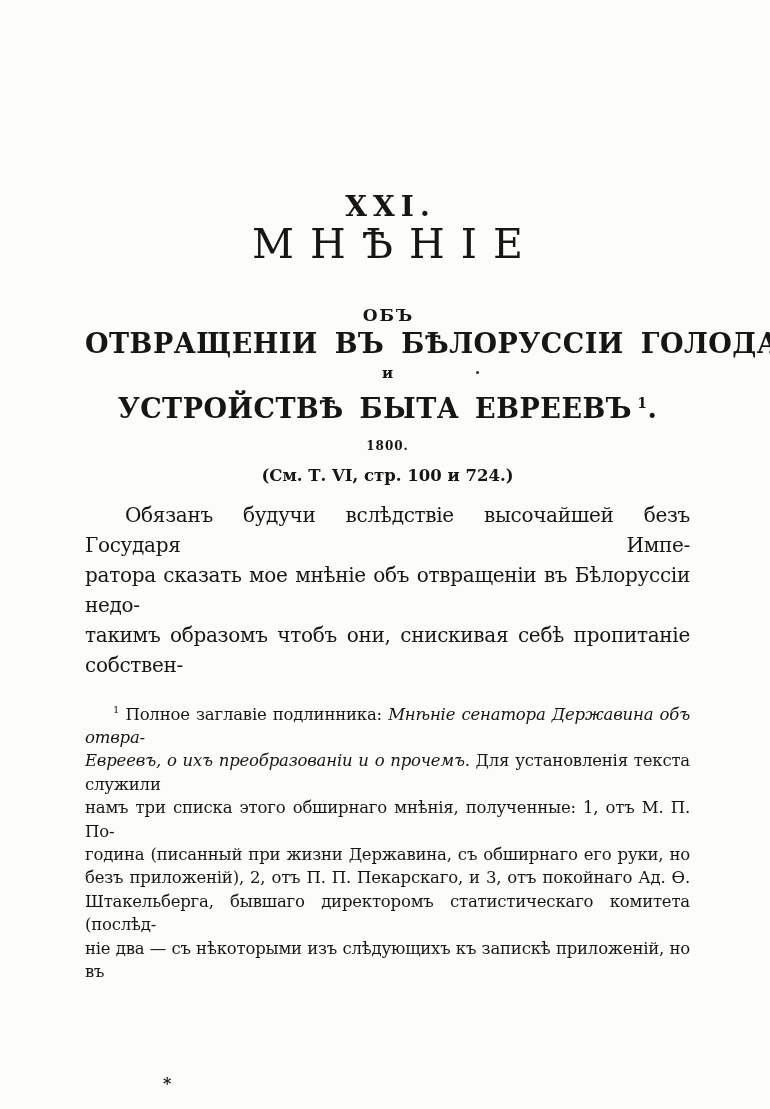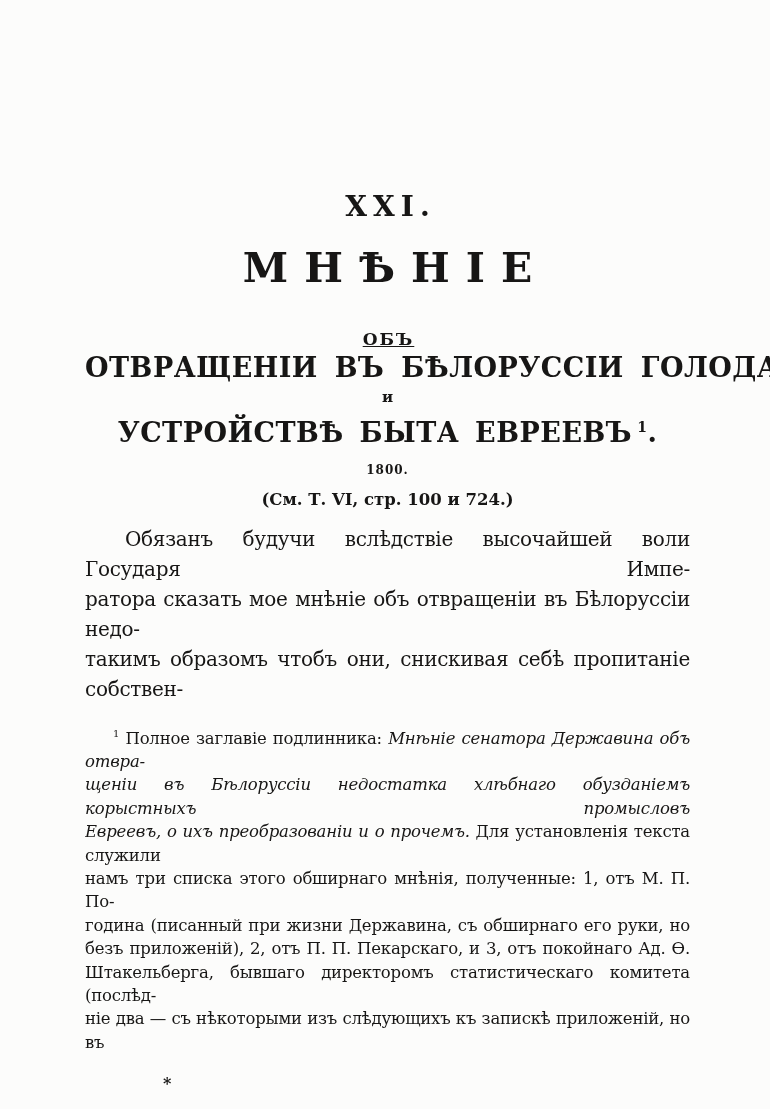--- a/index.html
+++ b/index.html
@@ -14,26 +14,26 @@
     width:770px; height:1109px;
     padding:192px 80px 0 85px;
     border-radius:26px;
   }
   .heading { text-align:center; }
   .section-number {
     font-size:28px; font-weight:bold; line-height:30px;
     letter-spacing:6px; padding-left:6px;
   }
   .title-main {
-    margin-top:24px; font-size:41px; font-weight:bold; line-height:44px;
+    font-size:41px; font-weight:normal; line-height:44px;
     letter-spacing:16px; padding-left:16px;
   }
   .title-ob {
     margin-top:40px; font-size:17px; font-weight:bold; line-height:18px;
-    letter-spacing:2px; padding-left:2px;text-decoration:underline;
+    letter-spacing:2px; padding-left:2px;
   }
   .title-line2 {
     margin-top:5px; font-size:27px; font-weight:bold; line-height:30px;
     word-spacing:7px; letter-spacing:0.5px; white-space:nowrap;text-align:center;
   }
   .title-i { margin-top:6px; font-size:15px; font-weight:bold; line-height:16px; }
   .title-line3 {
     margin-top:6px; font-size:27px; font-weight:bold; line-height:32px;
     word-spacing:6px; letter-spacing:0.5px; white-space:nowrap;
   }
@@ -72,28 +72,27 @@
     <div class="title-main">МНѢНІЕ</div>
     <div class="title-ob">ОБЪ</div>
     <div class="title-line2">ОТВРАЩЕНІИ ВЪ БѢЛОРУССІИ ГОЛОДА</div>
     <div class="title-i">и</div>
     <div class="title-line3"><span>УСТРОЙСТВѢ БЫТА ЕВРЕЕВЪ</span><sup>1</sup><span>.</span></div>
     <div class="year">1800.</div>
     <div class="reference">(См. Т. VI, стр. 100 и 724.)</div>
   </div>
 
   <div class="body-text">
-      <div class="line indent-body"><span>Обязанъ будучи вслѣдствіе высочайшей воли Государя Импе-</span></div>
+      <div class="line indent-body"><span>Обязанъ будучи вслѣдствіе высочайшей безъ Государя Импе-</span></div>
       <div class="line"><span>ратора сказать мое мнѣніе объ отвращеніи въ Бѣлоруссіи недо-</span></div>
       <div class="line"><span>такимъ образомъ чтобъ они, снискивая себѣ пропитаніе собствен-</span></div>
     </div>
 
   <div class="footnote">
       <div class="line indent-note"><sup>1</sup><span> Полное заглавіе подлинника: </span><span class="it">Мнѣніе сенатора Державина объ отвра-</span></div>
-      <div class="line"><span class="it">щеніи въ Бѣлоруссіи недостатка хлѣбнаго обузданіемъ корыстныхъ промысловъ</span></div>
       <div class="line"><span class="it">Евреевъ, о ихъ преобразованіи и о прочемъ.</span><span> Для установленія текста служили</span></div>
       <div class="line"><span>намъ три списка этого обширнаго мнѣнія, полученные: 1, отъ М. П. По-</span></div>
       <div class="line"><span>година (писанный при жизни Державина, съ обширнаго его руки, но</span></div>
       <div class="line"><span>безъ приложеній), 2, отъ П. П. Пекарскаго, и 3, отъ покойнаго Ад. Ѳ.</span></div>
       <div class="line"><span>Штакельберга, бывшаго директоромъ статистическаго комитета (послѣд-</span></div>
       <div class="line"><span>ніе два — съ нѣкоторыми изъ слѣдующихъ къ запискѣ приложеній, но въ</span></div>
     </div>
 
   <div class="signature-mark">*</div>
 

